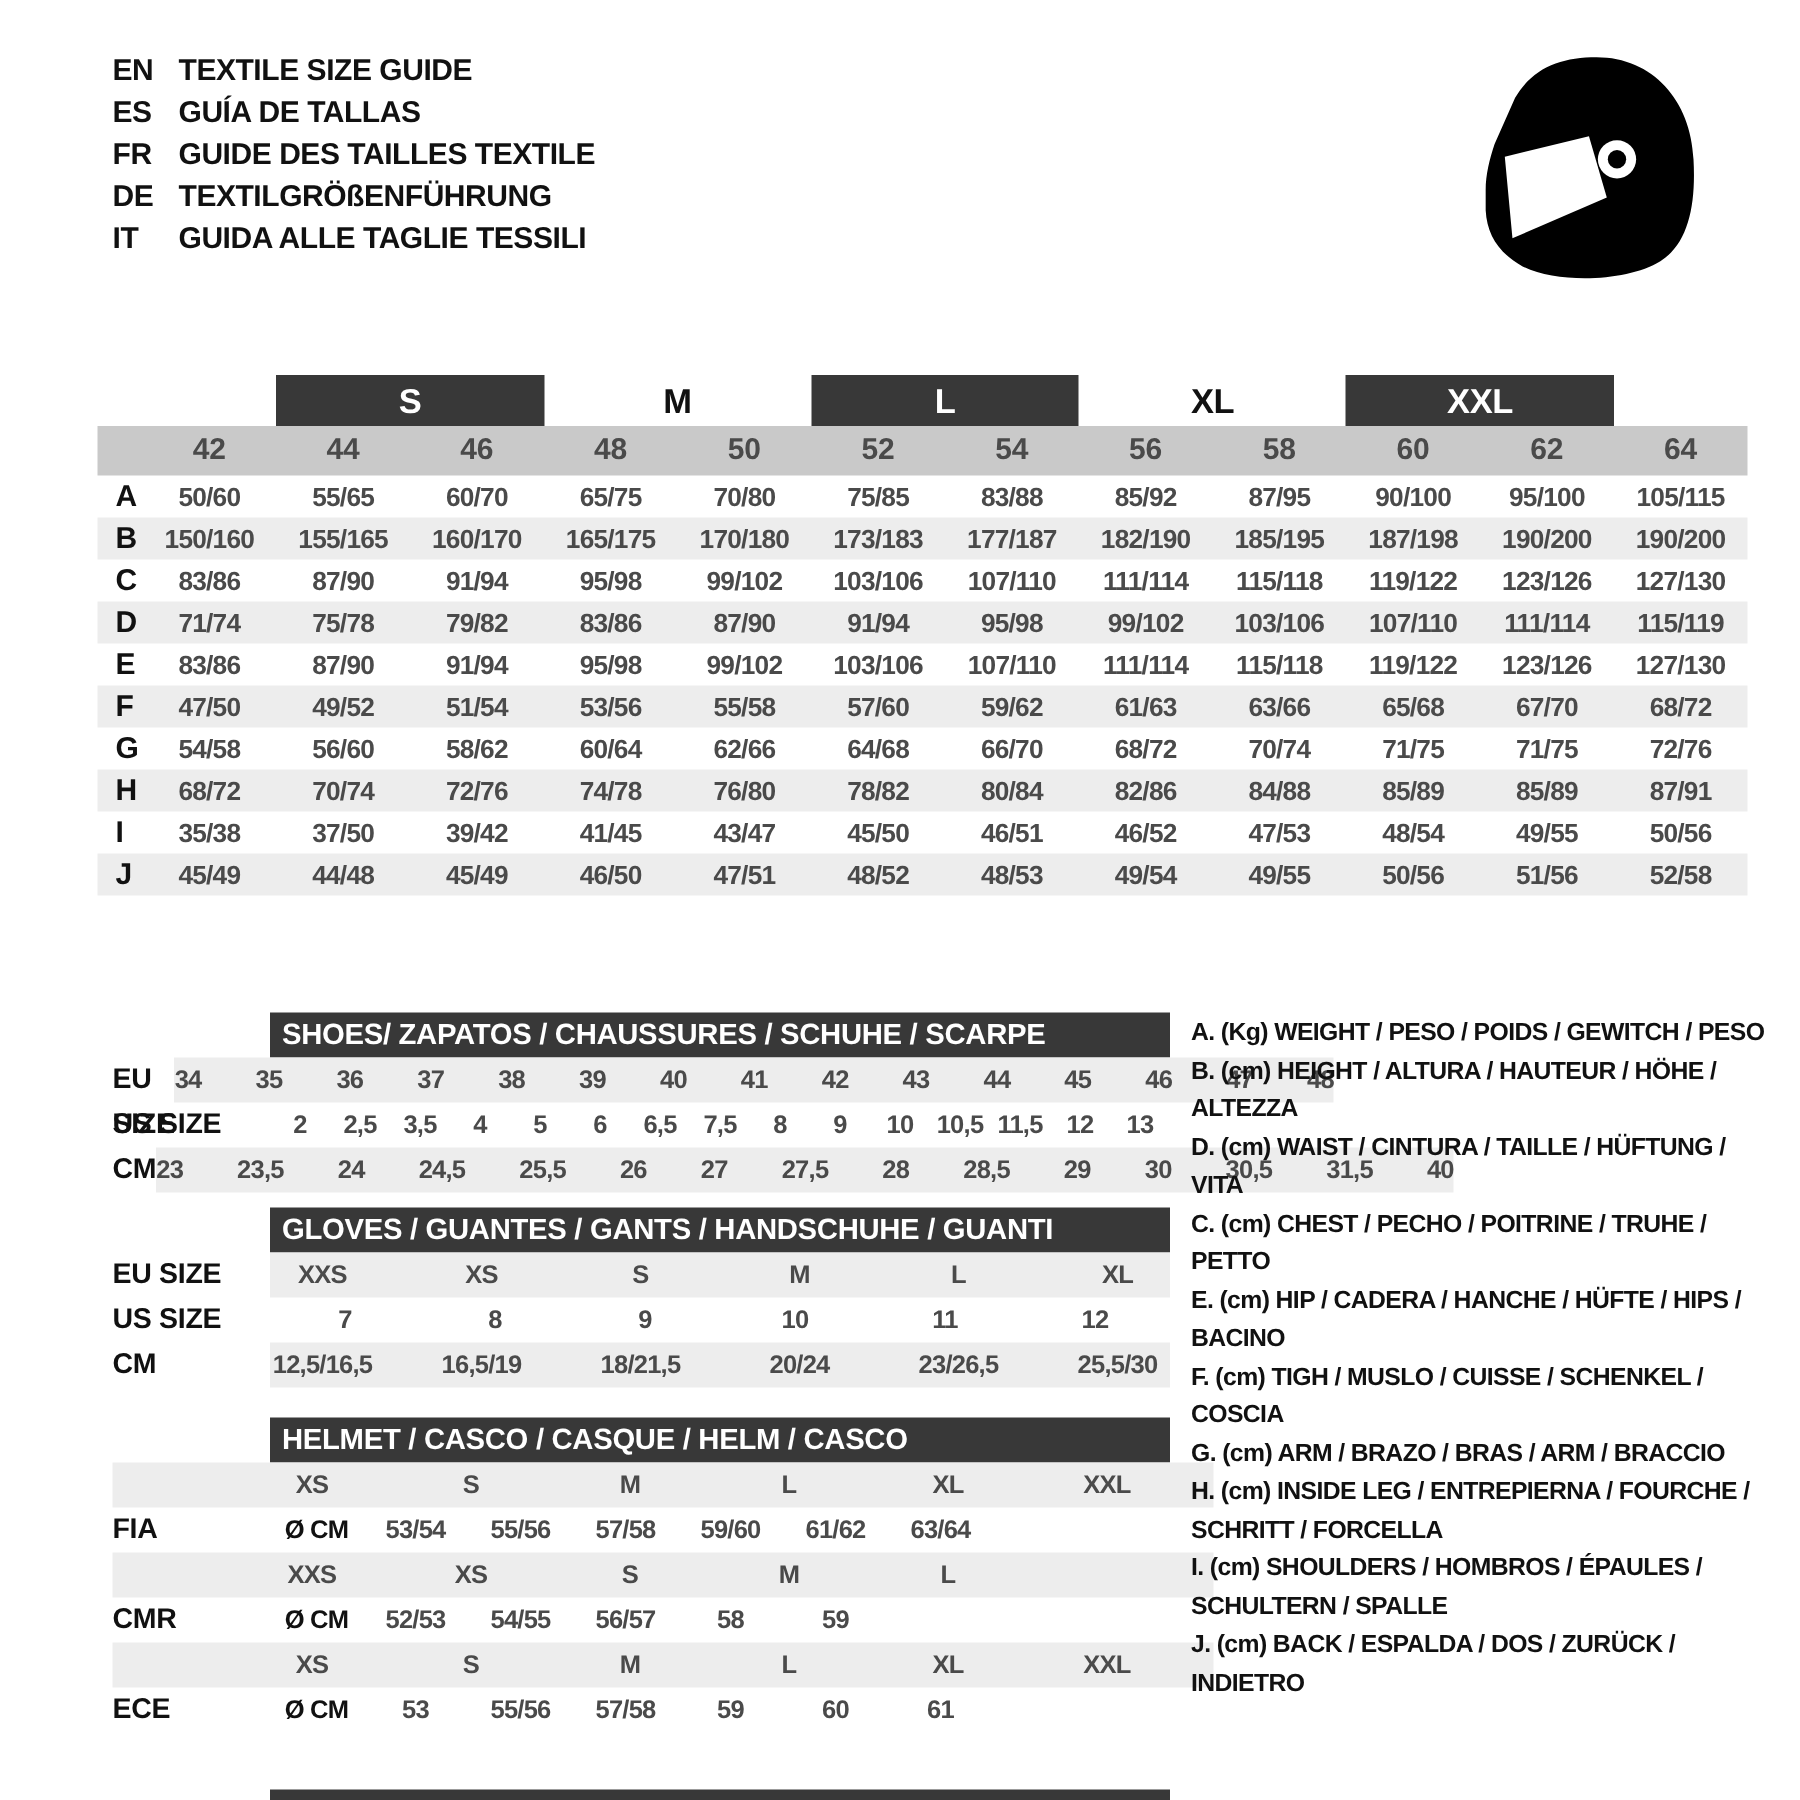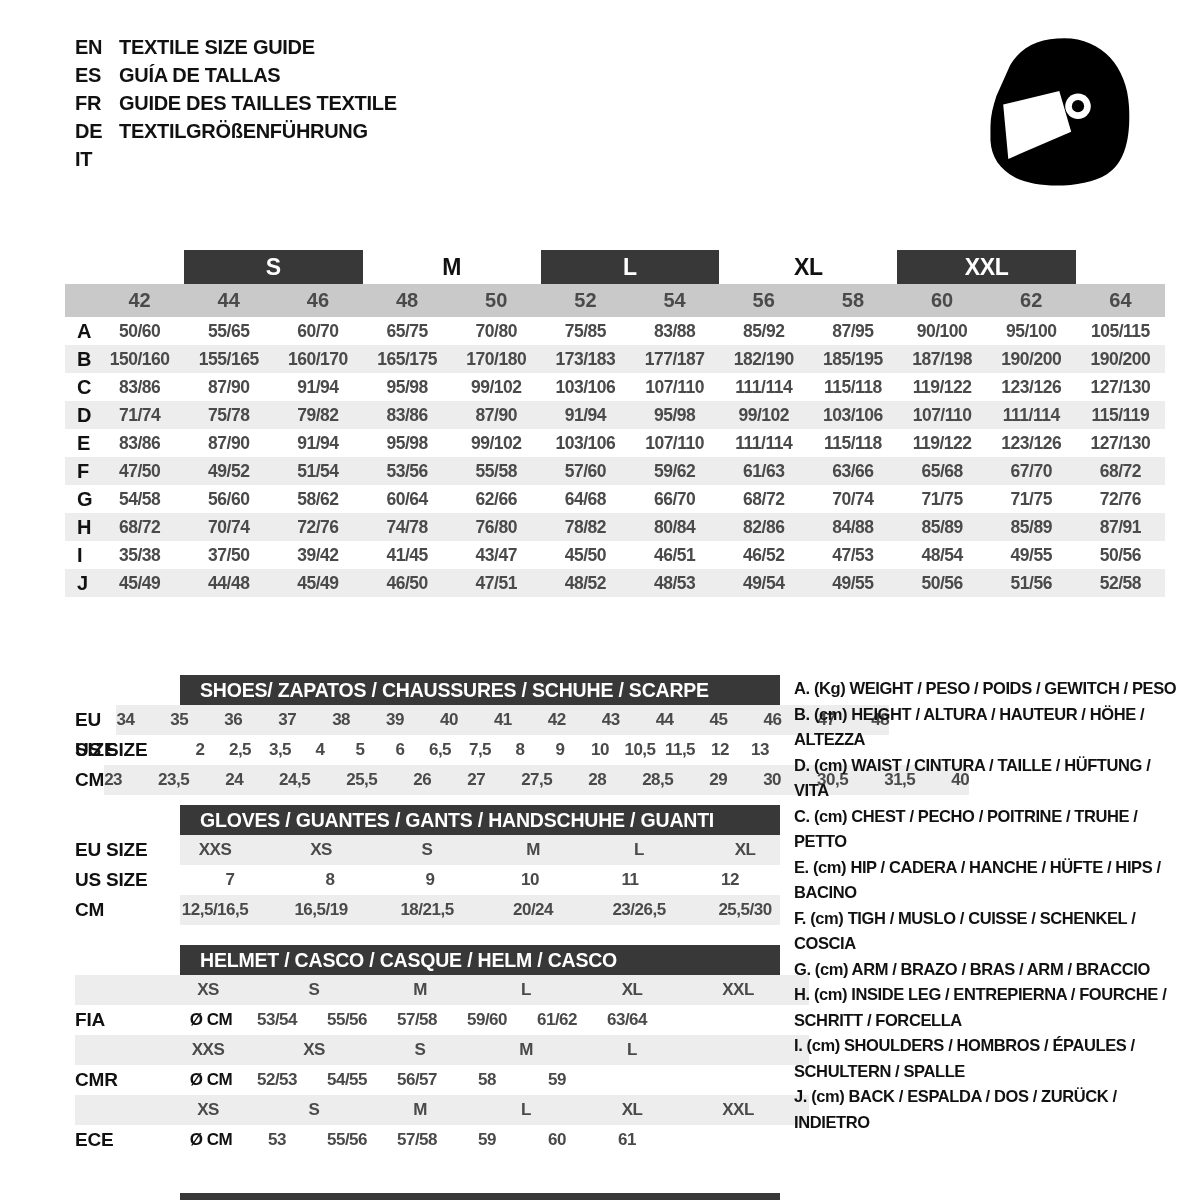--- a/index.html
+++ b/index.html
@@ -33,21 +33,21 @@
   .srow .rlabel{line-height:28px;font-size:20px;color:#111;padding-left:12px;}
   .cell{text-align:center;}
   .srow .cell{line-height:28px;font-size:17.5px;color:#4a4a4a;letter-spacing:-0.5px;}
 
   
   .section{left:65px;width:715px;}
   #shoes-section{top:675px;}
   #gloves-section{top:805px;}
   #helmet-section{top:945px;}
   .bar{margin-left:115px;height:30px;line-height:30px;background:#383838;color:#fff;
-       font-size:19.5px;padding-left:20px;letter-spacing:-0.2px;}
+       font-size:19.5px;padding-left:8px;letter-spacing:-0.2px;}
   .lrow{display:flex;height:30px;}
   .lrow-label{width:115px;line-height:30px;font-size:19px;color:#111;padding-left:10px;box-sizing:border-box;letter-spacing:-0.2px;}
   .lrow-content{flex:1;display:grid;}
   .lrow-content .cell{line-height:30px;font-size:17px;color:#4a4a4a;letter-spacing:-0.5px;}
   .gray{background:#ededed;gap:36px;}
   .cols15{grid-template-columns:repeat(15,1fr);}
   .cols6{grid-template-columns:repeat(6,1fr);}
   .colsHelmet{grid-template-columns:62px repeat(6,70px) 1fr;}
   .unit-cell{color:#111 !important;text-align:center;}
 
@@ -75,20 +75,21 @@
       <div class="lang-row">
         <div class="lang-code">FR</div>
         <div class="lang-title">GUIDE DES TAILLES TEXTILE</div>
       </div>
       <div class="lang-row">
         <div class="lang-code">DE</div>
         <div class="lang-title">TEXTILGRÖßENFÜHRUNG</div>
       </div>
       <div class="lang-row">
         <div class="lang-code">IT</div>
+        <div class="lang-title">GUIDA ALLE TAGLIE TESSILI</div>
       </div>
     </div>
 
   <div id="helmet-icon" class="abs">
     <svg width="172" height="170" viewBox="0 0 100 100">
       <path fill="#000000" d="M 52 6
         C 74 6 89 23 90 46
         C 91 64 88 79 77 86
         C 64 94 37 95 23 88
         C 14 83 9 76 8.5 66

